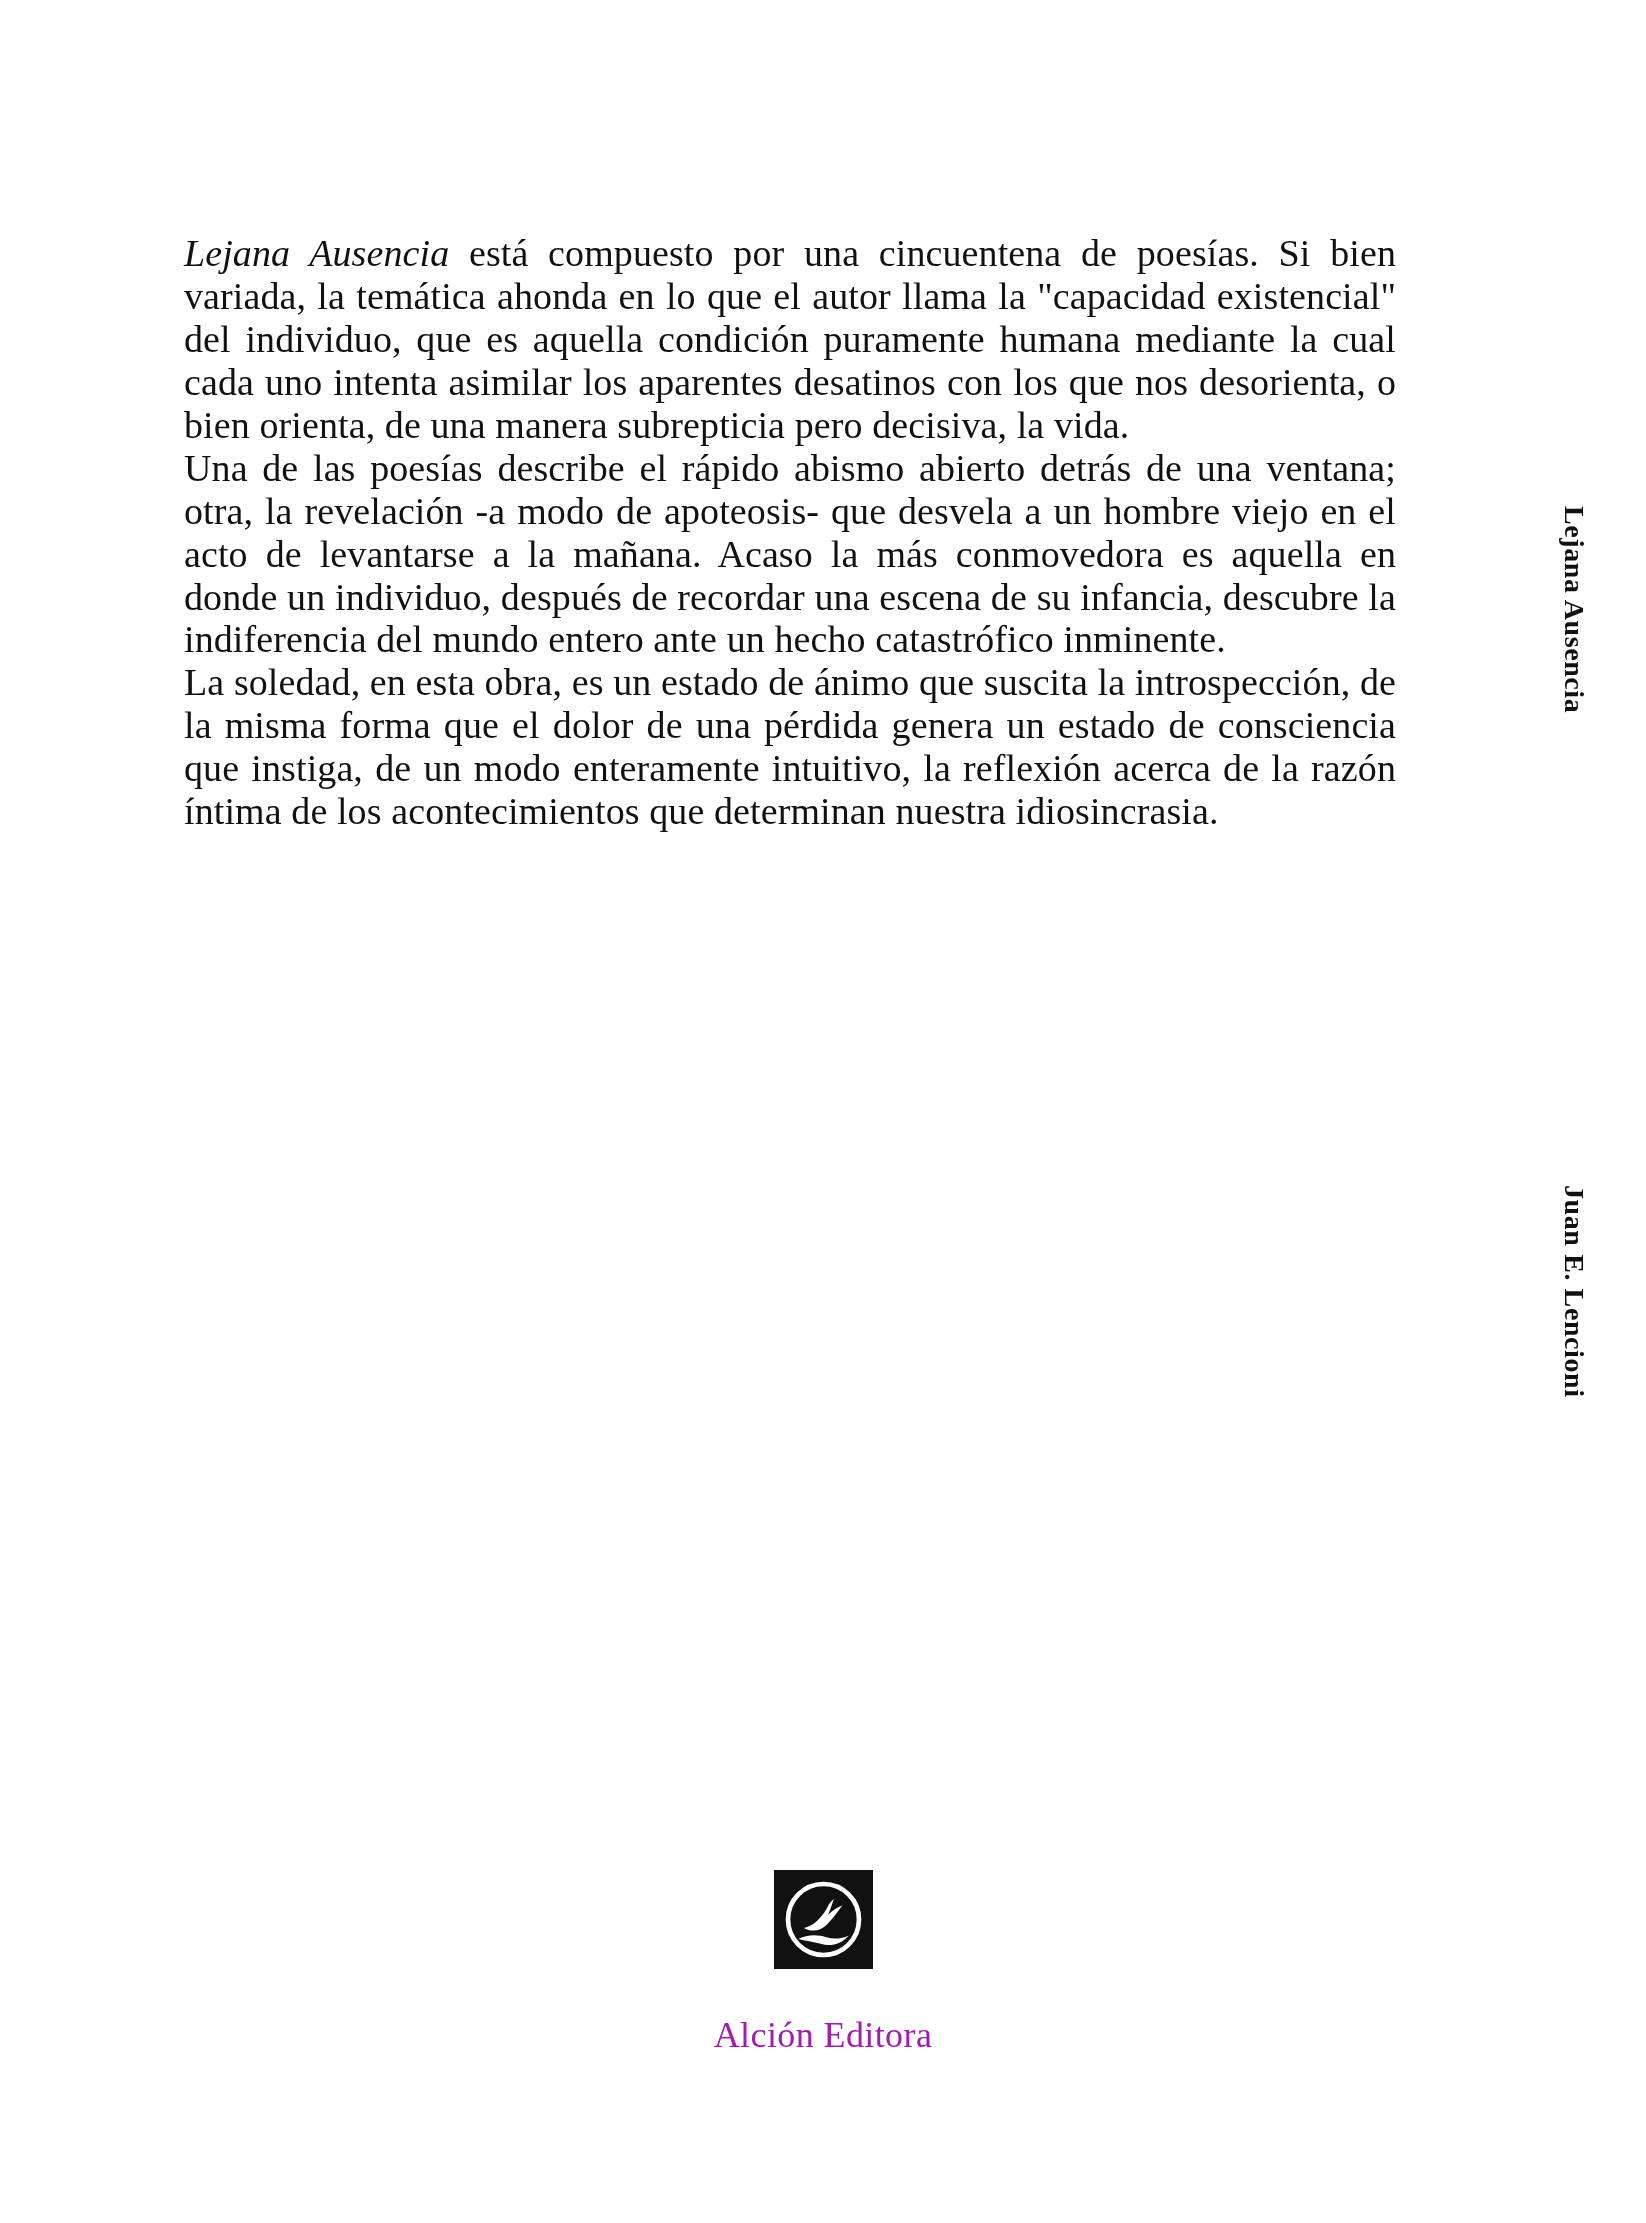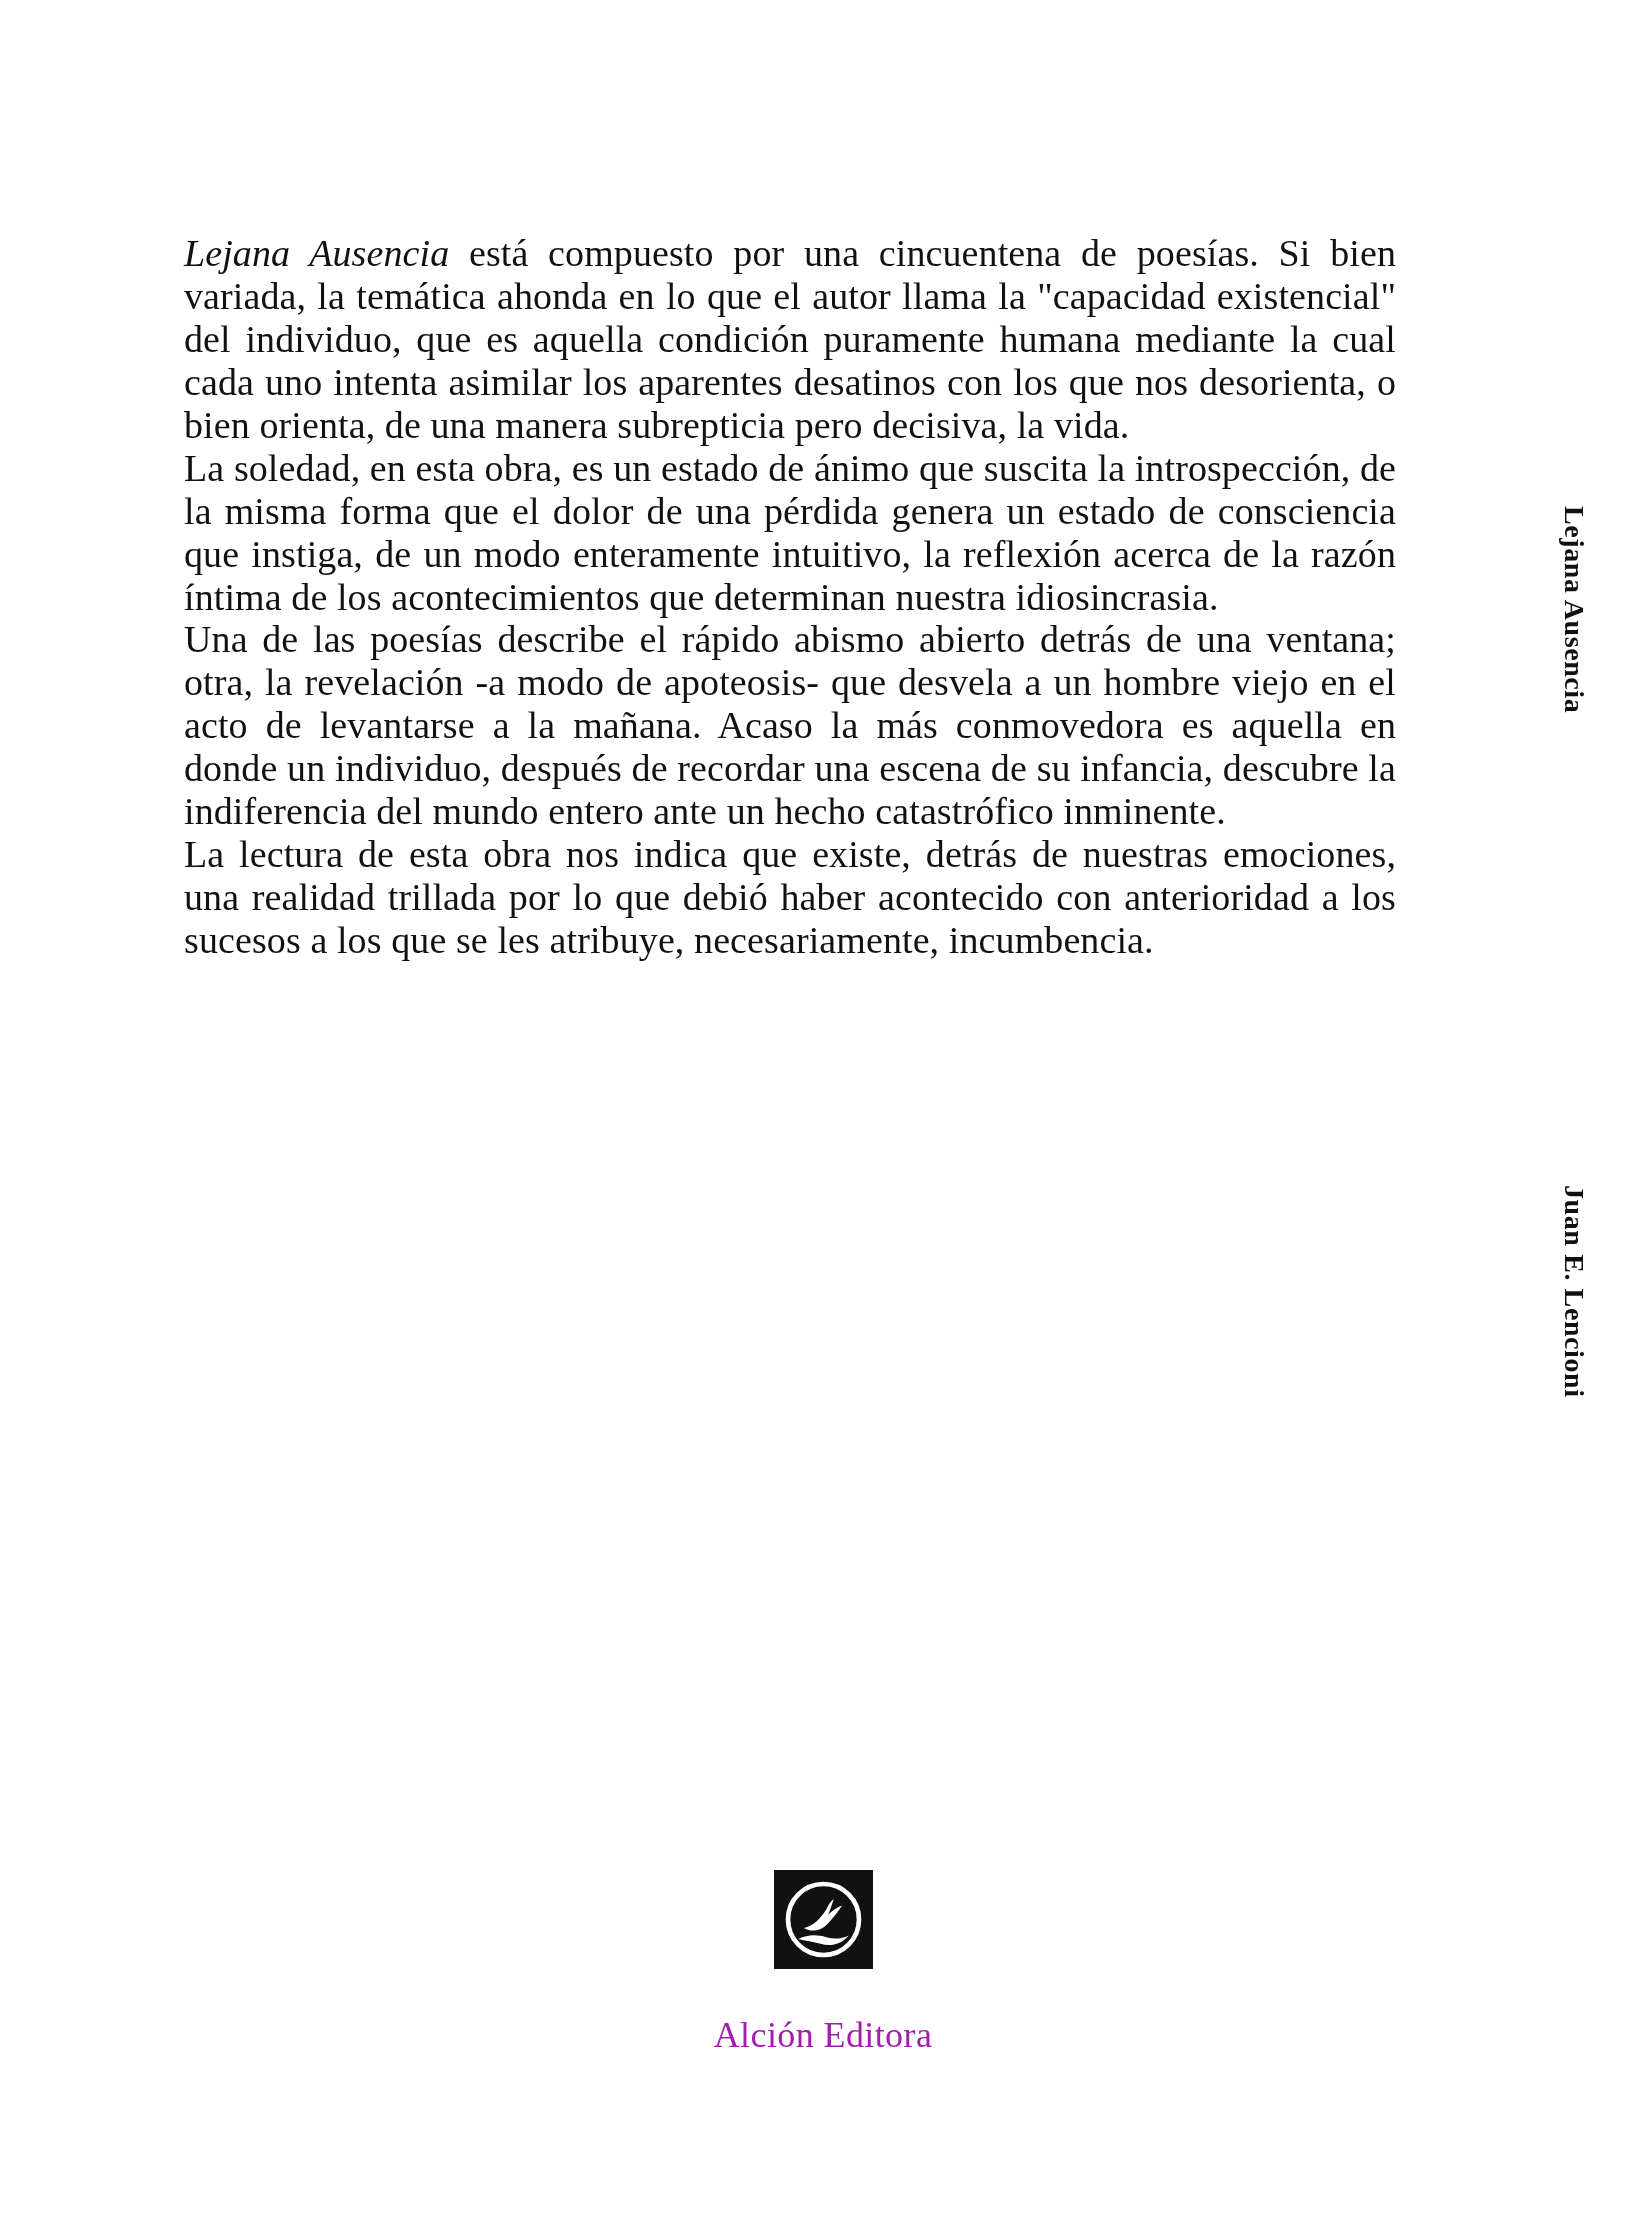--- a/index.html
+++ b/index.html
@@ -92,23 +92,22 @@
     color: #a21caf;
   }
 </style>
 </head>
 <body>
 
 <div class="page">
 
   <div class="blurb">
     <p><span class="ital">Lejana Ausencia</span><span> está compuesto por una cincuentena de poesías. Si bien variada, la temática ahonda en lo que el autor llama la "capacidad existencial" del individuo, que es aquella condición puramente humana mediante la cual cada uno intenta asimilar los aparentes desatinos con los que nos desorienta, o bien orienta, de una manera subrepticia pero decisiva, la vida.</span></p>
+    <p>Una de las poesías describe el rápido abismo abierto detrás de una ventana; otra, la revelación -a modo de apoteosis- que desvela a un hombre viejo en el acto de levantarse a la mañana. Acaso la más conmovedora es aquella en donde un individuo, después de recordar una escena de su infancia, descubre la indiferencia del mundo entero ante un hecho catastrófico inminente.</p>
     <p>La soledad, en esta obra, es un estado de ánimo que suscita la introspección, de la misma forma que el dolor de una pérdida genera un estado de consciencia que instiga, de un modo enteramente intuitivo, la reflexión acerca de la razón íntima de los acontecimientos que determinan nuestra idiosincrasia.</p>
-    <p>Una de las poesías describe el rápido abismo abierto detrás de una ventana; otra, la revelación -a modo de apoteosis- que desvela a un hombre viejo en el acto de levantarse a la mañana. Acaso la más conmovedora es aquella en donde un individuo, después de recordar una escena de su infancia, descubre la indiferencia del mundo entero ante un hecho catastrófico inminente.</p>
-    <p>La lectura de esta obra nos indica que existe, detrás de nuestras emociones, una realidad trillada por lo que debió haber acontecido con anterioridad a los sucesos a los que se les atribuye, necesariamente, incumbencia.</p>
   </div>
 
   <div class="spine spine-title">Lejana Ausencia</div>
   <div class="spine spine-author">Juan E. Lencioni</div>
 
   <div class="logo-wrap">
     <span class="logo-mark">
       <svg width="99" height="99" viewBox="0 0 106 106" aria-hidden="true">
         <rect x="0" y="0" width="106" height="106" fill="#111111"></rect>
         <circle cx="53" cy="53" r="38" fill="none" stroke="#ffffff" stroke-width="5"></circle>

